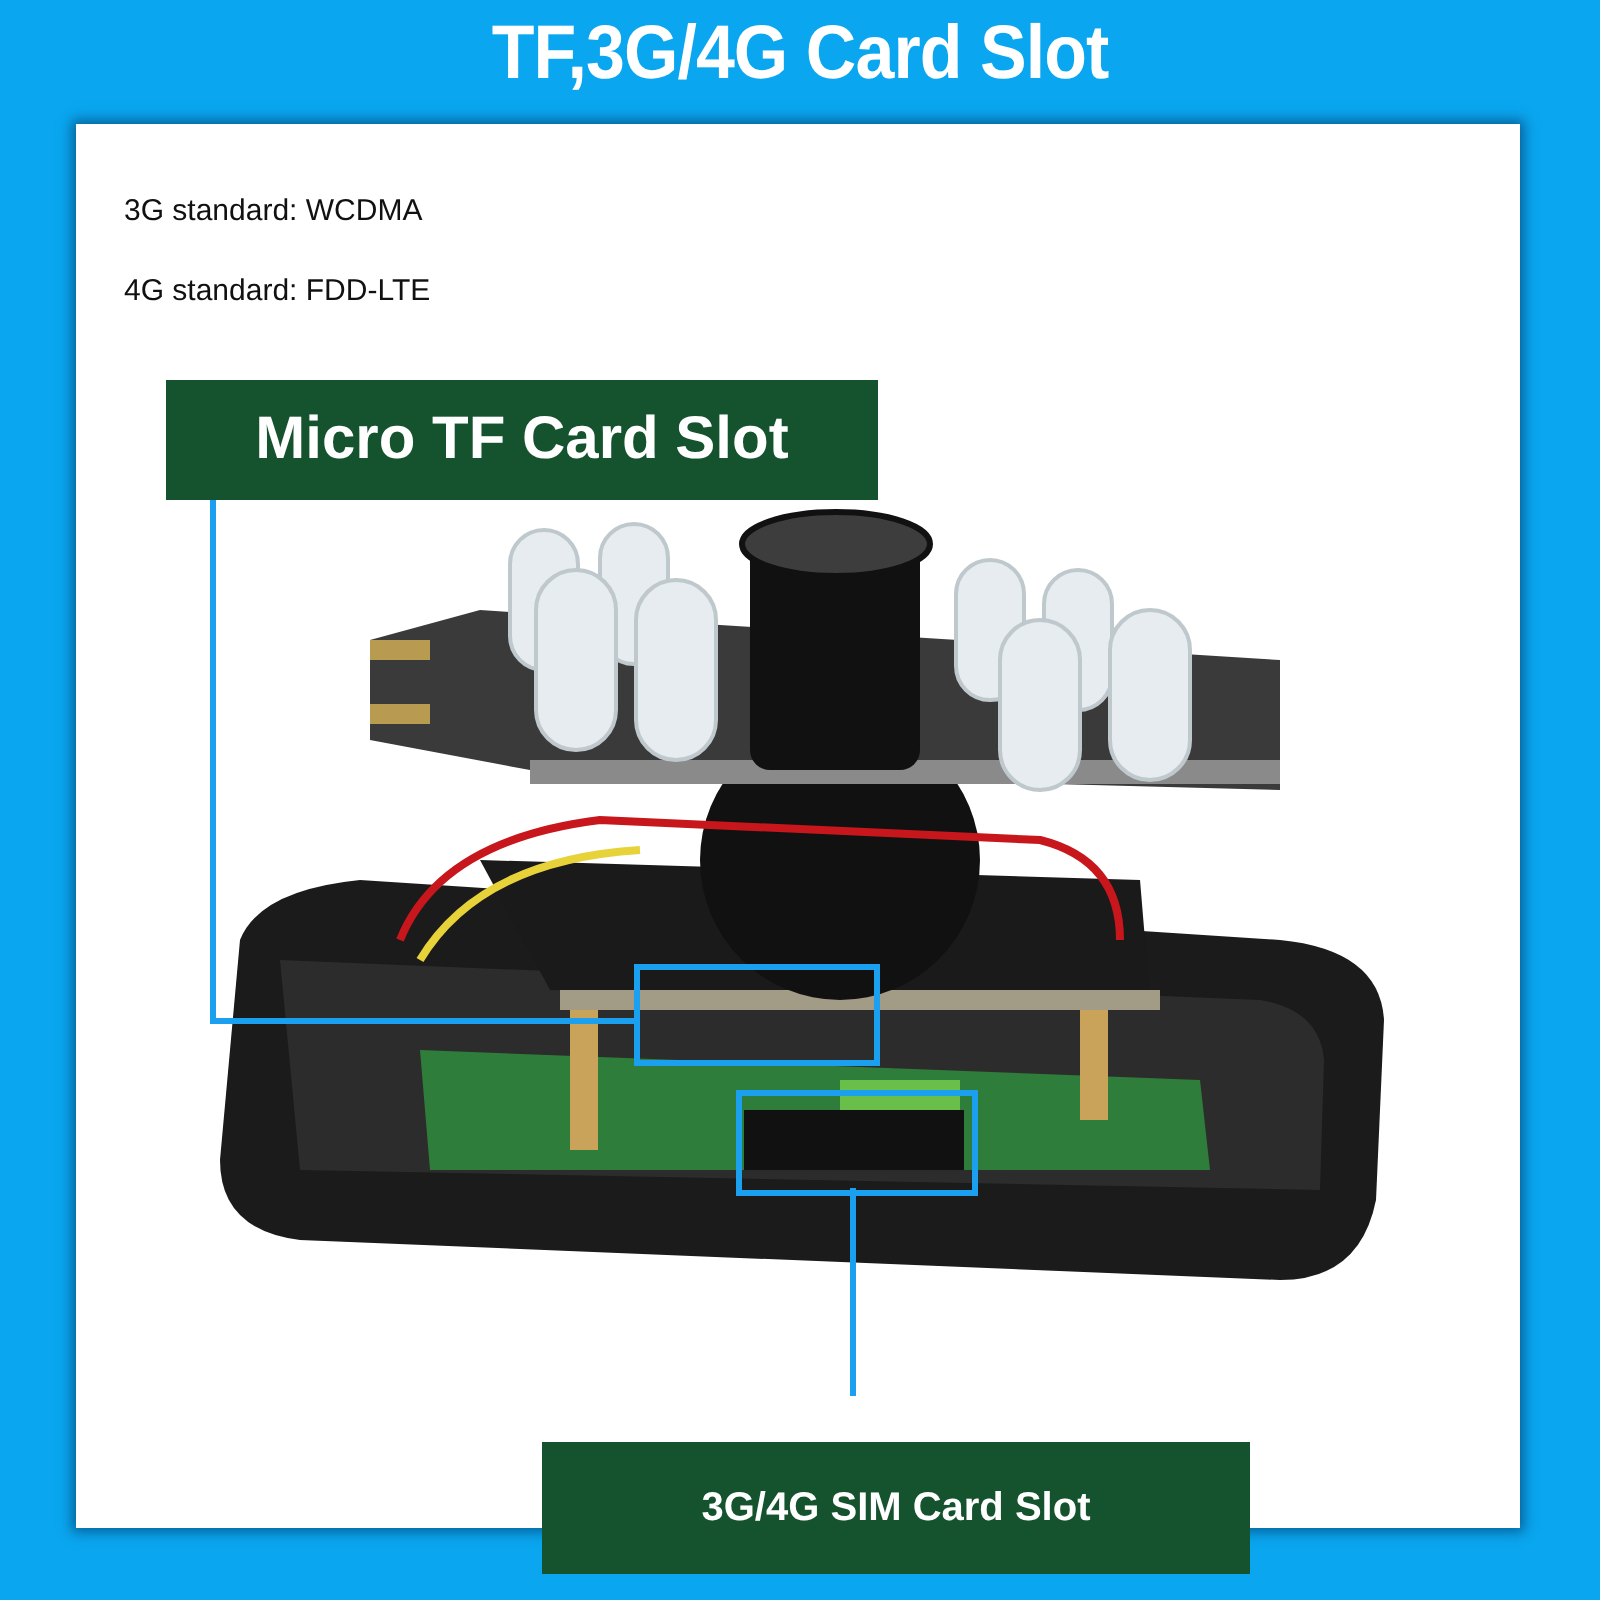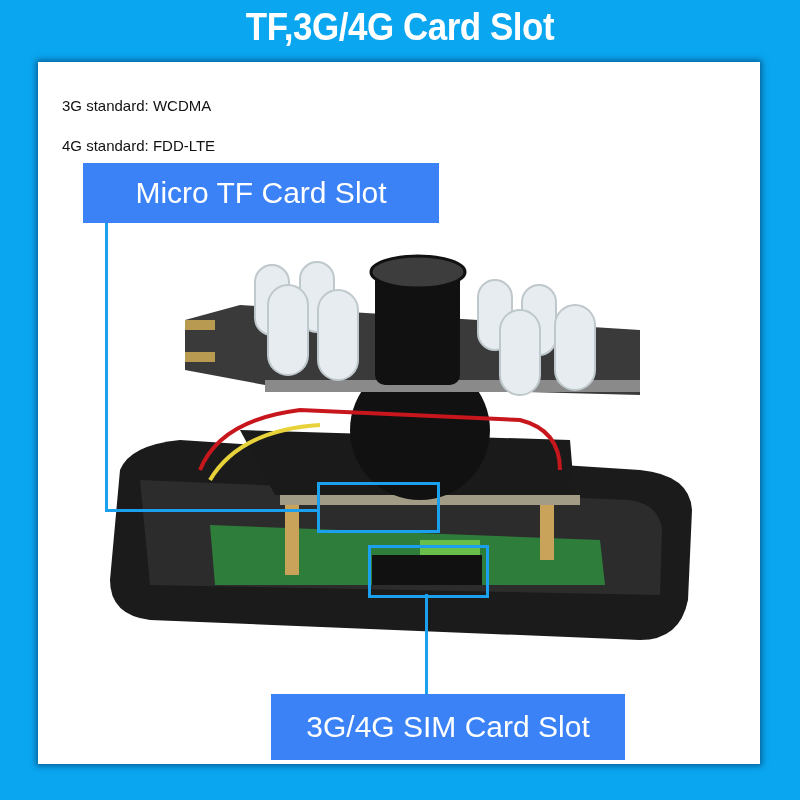--- a/index.html
+++ b/index.html
@@ -1,20 +1,20 @@
 <!DOCTYPE html>
 <html><head>
 <meta charset="utf-8">
 <style>
   html, body { margin:0; padding:0; }
   body { width:800px; height:800px; position:relative; overflow:hidden; background:#0aa6f0; font-family:"Liberation Sans", sans-serif; }
   .title { position:absolute; top:6px; left:0; width:800px; text-align:center; color:#fff; font-weight:bold; font-size:38px; letter-spacing:-0.5px; transform:scaleX(0.92); }
   .panel { position:absolute; left:38px; top:62px; width:722px; height:702px; background:#fff; box-shadow:0 0 6px 2px rgba(0,40,80,0.55); }
   .spec { position:absolute; left:62px; font-size:15px; color:#111; }
-  .label { position:absolute; background:#3b82f6; color:#fff; font-weight:normal; text-align:center; }
+  .label { position:absolute; background:#14532d; color:#fff; font-weight:bold; text-align:center;margin-top:27px; }
   .line { position:absolute; background:#1aa0ee; }
   .box { position:absolute; border:3px solid #1aa0ee; }
   .device { position:absolute; }
 </style>
 </head>
 <body>
 
 <div class="title">TF,3G/4G Card Slot</div>
 
 <div class="panel"></div>
@@ -63,13 +63,13 @@
 
 <div class="line" style="left:105px;top:222px;width:3px;height:290px;"></div>
 <div class="line" style="left:105px;top:509px;width:215px;height:3px;"></div>
 <div class="box" style="left:317px;top:482px;width:117px;height:45px;"></div>
 
 <div class="box" style="left:368px;top:545px;width:115px;height:47px;"></div>
 <div class="line" style="left:425px;top:594px;width:3px;height:104px;"></div>
 
 <div class="label" style="left:83px;top:163px;width:356px;height:60px;line-height:60px;font-size:30px;">Micro TF Card Slot</div>
 
-<div class="label" style="left:271px;top:694px;width:354px;height:66px;line-height:66px;font-size:30px;">3G/4G SIM Card Slot</div>
+<div class="label" style="left:271px;top:694px;width:354px;height:66px;line-height:66px;font-size:20px;">3G/4G SIM Card Slot</div>
 
 </body></html>

